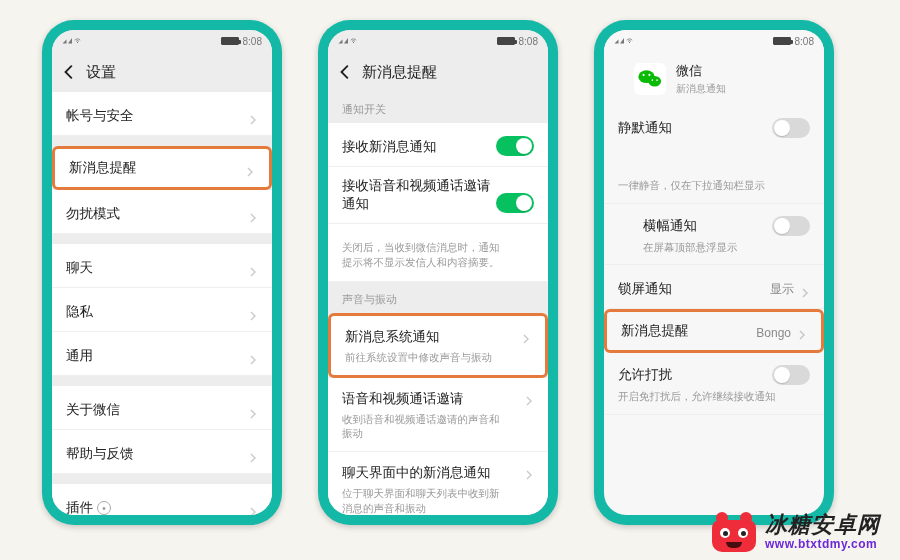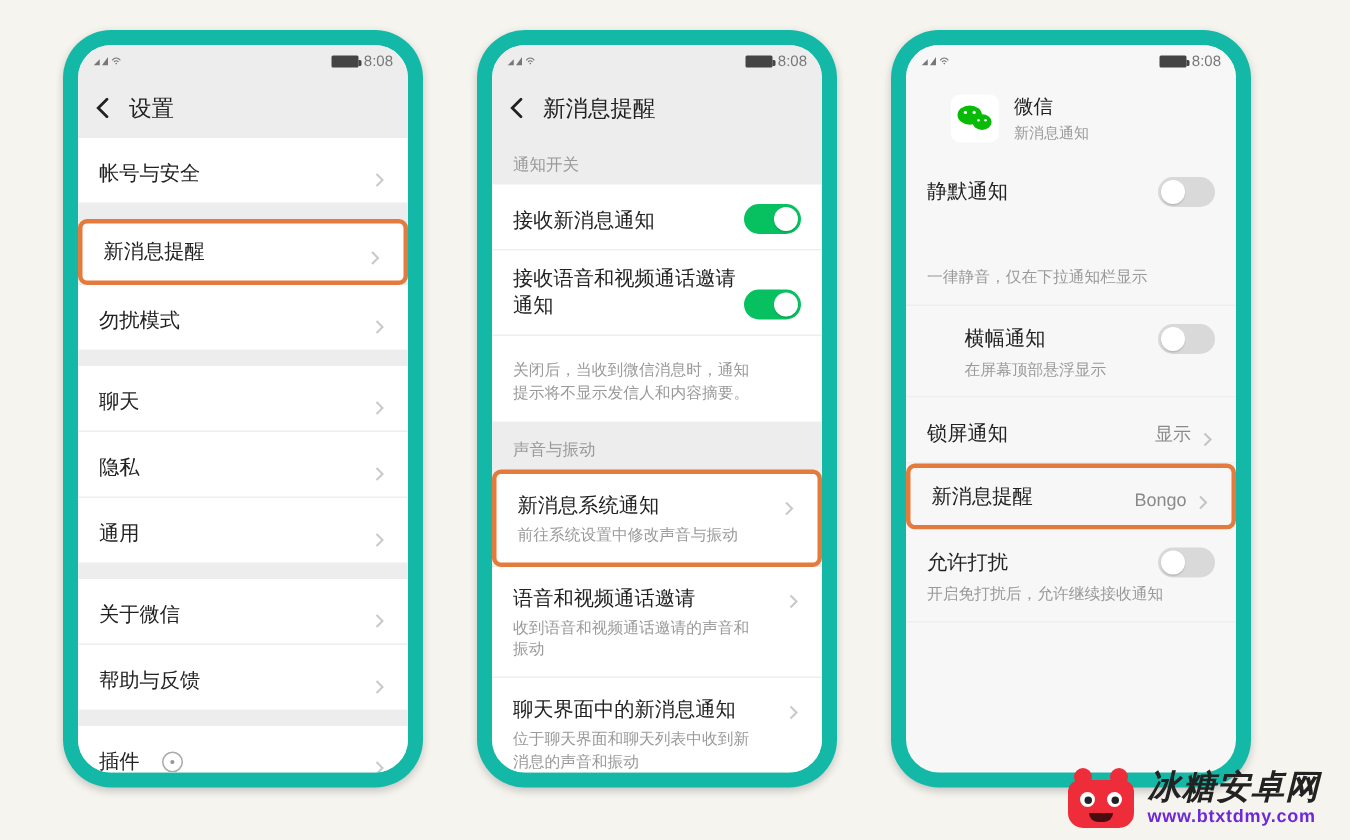--- a/index.html
+++ b/index.html
@@ -59,21 +59,21 @@
   .row.tall { min-height: 58px; align-items:flex-start; padding-top:12px; flex-direction:column; }
   .row.tall .row-top { display:flex; width:100%; align-items:center; }
   .row-label { flex:1; font-size:13.5px; color:#222; }
   .row-sub { font-size:10.5px; color:#9a9a9a; margin-top:4px; line-height:1.4; padding-right: 30px;}
   .row-value { font-size:12px; color:#8a8a8a; margin-right:6px; }
   .row-chevron { width:10px; height:10px; opacity:.45; }
   .row-chevron.abs { position:absolute; right:14px; top:18px; }
   .row-highlight {
     border:3px solid #e47a3c; border-radius:6px;
   }
-  .plug-label { display:flex; align-items:center; gap:15px;}
+  .plug-label { display:flex; align-items:center; gap:4px;}
   .bubble {
     display:inline-flex; width:14px; height:14px; border:1px solid #aaa; border-radius:50%;
     align-items:center; justify-content:center; font-size:10px; color:#999;
   }
   
   .toggle { width:38px; height:20px; border-radius:10px; position:relative; }
   .toggle.on { background:#07c160; }
   .toggle.off { background:#d9d9d9; }
   .toggle.blue.on { background:#2d7df6; }
   .toggle::after {

